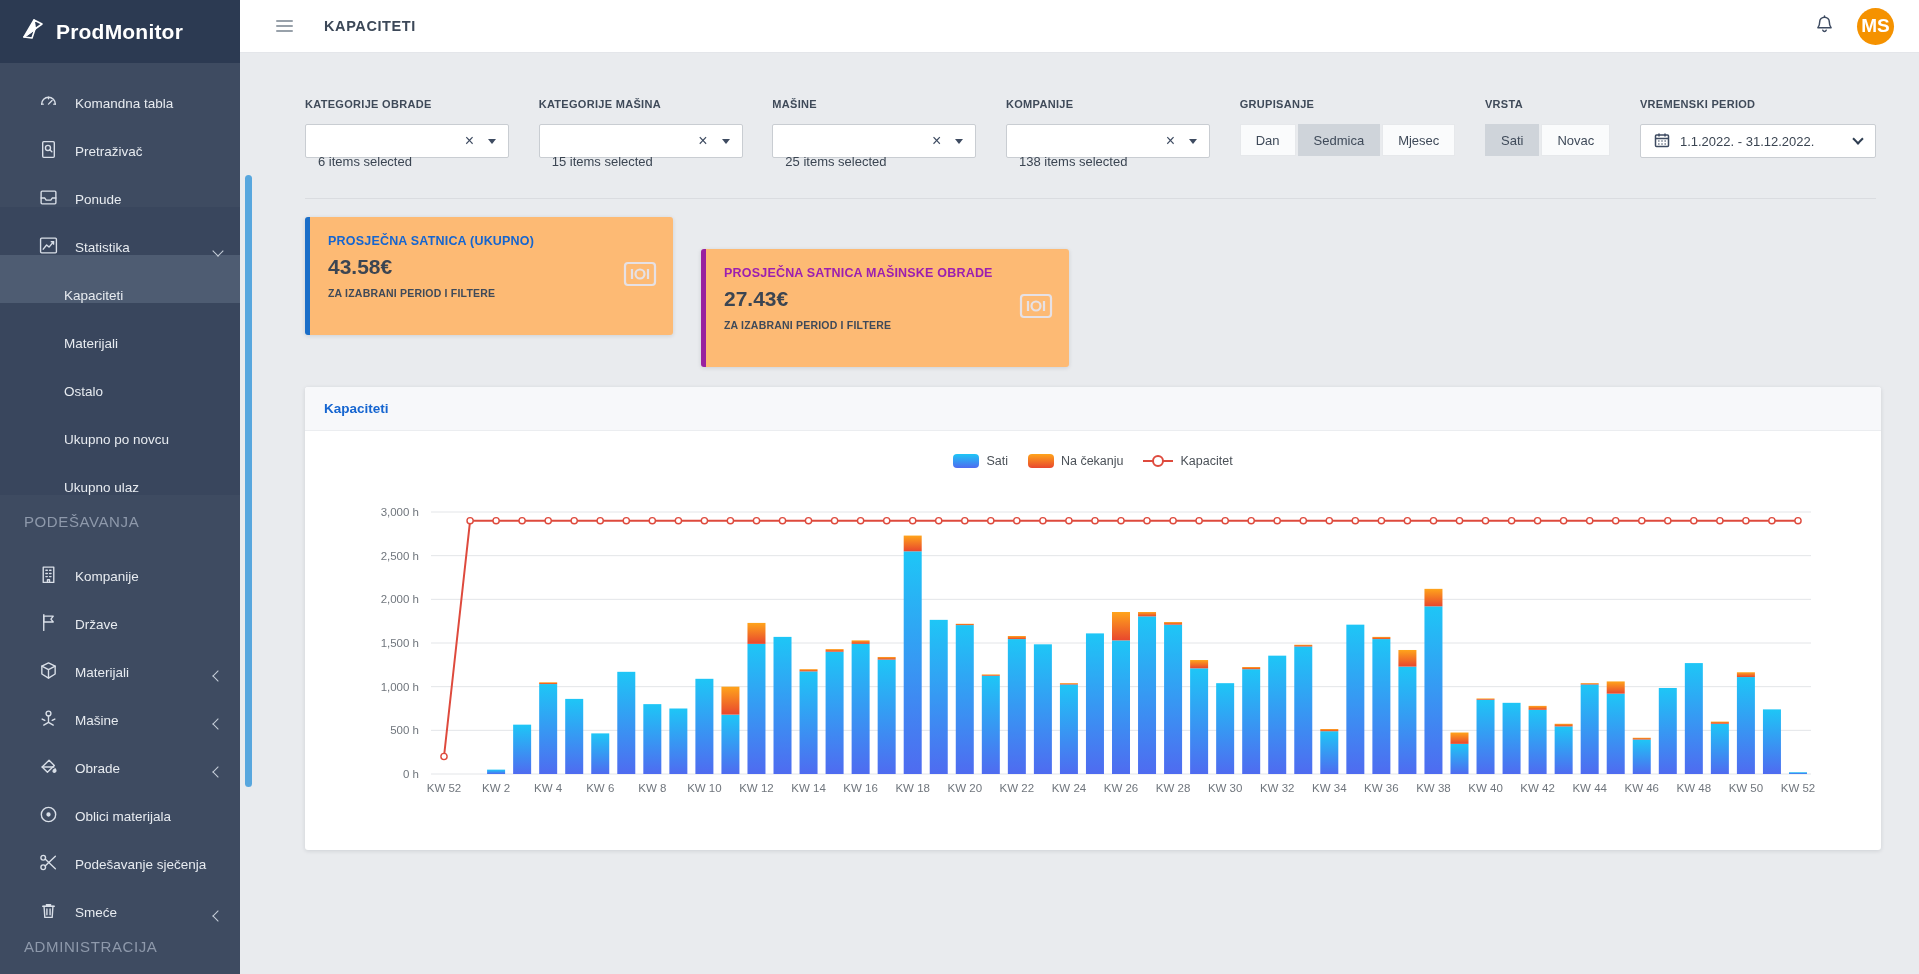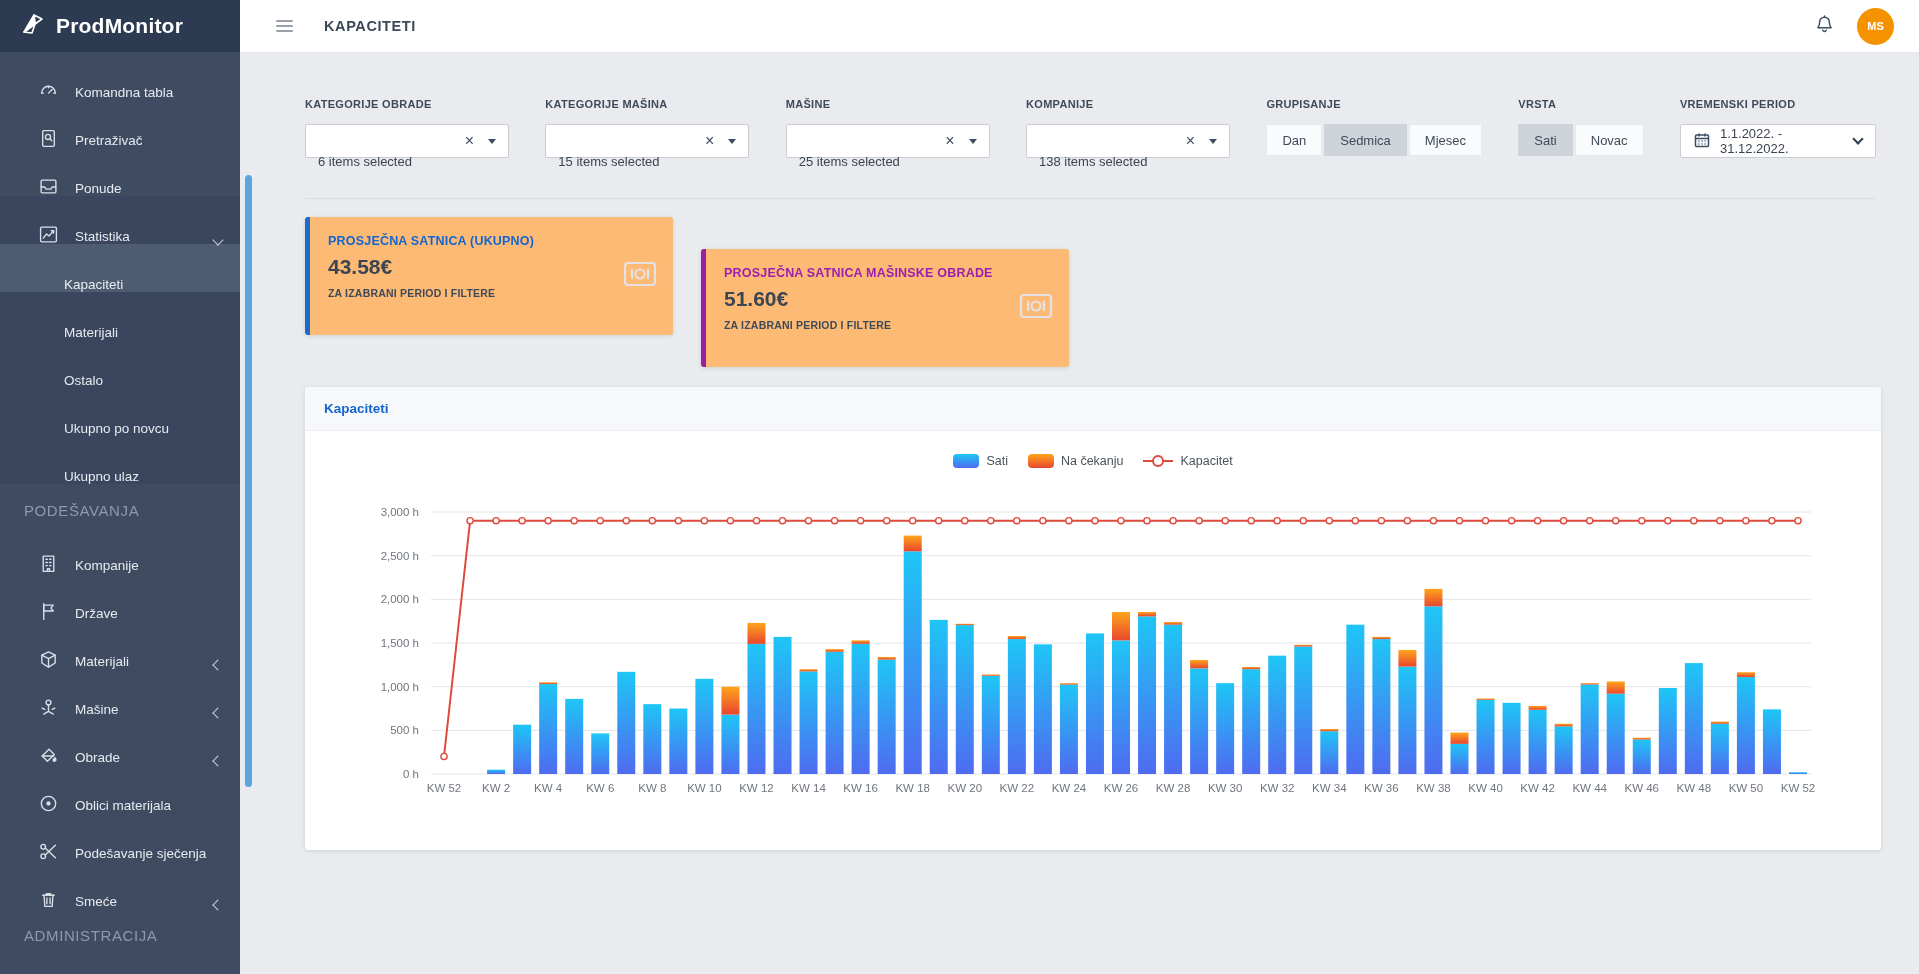--- a/index.html
+++ b/index.html
@@ -1,53 +1,53 @@
 <!DOCTYPE html>
 <html><head>
 <meta charset="utf-8">
 <style>
   * { margin:0; padding:0; box-sizing:border-box; }
   html,body { width:1919px; height:974px; overflow:hidden; font-family:"Liberation Sans", sans-serif; background:#E9EBEE; }
 
   
   .sidebar { position:absolute; left:0; top:0; width:240px; height:974px; background:#3E4B61; overflow:hidden; z-index:3; }
-  .logo { height:52px; background:#2C3A52; display:flex; align-items:center; padding-left:20px; gap:9px; }
+  .logo { height:63px; background:#2C3A52; display:flex; align-items:center; padding-left:20px; gap:9px; }
   .logo-text { color:#fff; font-size:21px; font-weight:bold; letter-spacing:.2px; }
   .nav-item { height:48px; display:flex; align-items:flex-end; padding:0 18px 0 39px; color:#E7EBF0; font-size:13.5px; cursor:pointer; }
   .nav-item .ico { width:19px; height:19px; margin-right:17px; flex:0 0 19px; display:flex; align-items:center; justify-content:center; }
   .nav-item .lbl { flex:1; }
   .nav-group { background:#39465D; }
   .nav-sub .nav-item { padding-left:64px; }
   .nav-sub .nav-item.active { background:#4E5C72; }
   .nav-section { padding:18px 24px 6px 24px; color:#8E99AB; font-size:15px; font-weight:normal; letter-spacing:.6px; }
   .chev { width:8px; height:8px; border-right:1.6px solid #C7CFDA; border-bottom:1.6px solid #C7CFDA; display:inline-block; }
   .chev.left { transform:rotate(135deg); }
   .chev.down { transform:rotate(45deg); margin-top:-4px; }
   .side-scrollbar { position:absolute; left:245px; top:175px; width:7px; height:612px; background:#58A7DE; border-radius:4px; z-index:4; }
 
   
   .topbar { position:absolute; left:240px; top:0; right:0; height:53px; background:#fff; border-bottom:1px solid #E4E6EA; display:flex; align-items:center; z-index:2; }
   .burger { margin-left:36px; width:17px; display:flex; flex-direction:column; gap:3px; cursor:pointer; }
   .burger span { height:2px; background:#98A1AA; border-radius:1px; }
   .page-title { margin-left:31px; font-size:14.5px; font-weight:bold; color:#3C4858; letter-spacing:.6px; }
   .topbar-right { margin-left:auto; display:flex; align-items:center; gap:22px; padding-right:25px; }
-  .avatar { width:37px; height:37px; border-radius:50%; background:#F59200; color:#fff; font-size:11px; font-weight:bold; display:flex; align-items:center; justify-content:center; }
+  .avatar { width:37px; height:37px; border-radius:50%; background:#F59200; color:#fff; font-size:19px; font-weight:bold; display:flex; align-items:center; justify-content:center; }
 
   
   .main { position:absolute; left:240px; top:53px; right:0; bottom:0; padding:45px 43px 0 65px; }
   .filter-bar { display:flex; justify-content:space-between; }
   .f-label { font-size:11px; font-weight:bold; color:#3F4A59; letter-spacing:.3px; margin-bottom:14px; white-space:nowrap; }
   .f-select { width:204px; height:34px; background:#fff; border:1px solid #C9CDD2; border-radius:2px; display:flex; align-items:center; padding:0 12px; font-size:13px; color:#3B4552; cursor:pointer; }
   .f-select .val { flex:1;margin-top:41px; }
   .f-select .x { font-size:16px; color:#3E4B61; margin-right:14px; line-height:1; }
   .caret { width:0; height:0; border-left:4.5px solid transparent; border-right:4.5px solid transparent; border-top:5.5px solid #3E4B61; }
   .segments { display:flex; gap:2px; }
   .seg-btn { height:32px; padding:0 15px; display:flex; align-items:center; font-size:13px; color:#3F4A59; background:#FAFBFC; border:1px solid #E6E8EB; cursor:pointer; white-space:nowrap; }
   .seg-btn.sel { background:#CFD4DA; border-color:#CFD4DA; }
-  .f-date { width:196px; height:34px; background:#fff; border:1px solid #C9CDD2; border-radius:2px; display:flex; align-items:center; padding:0 13px; gap:10px; font-size:13px; color:#3B4552; cursor:pointer; }
+  .f-date { width:236px; height:34px; background:#fff; border:1px solid #C9CDD2; border-radius:2px; display:flex; align-items:center; padding:0 13px; gap:10px; font-size:13px; color:#3B4552; cursor:pointer; }
   .f-date .val { flex:1; }
   .chev-dn { width:8px; height:8px; border-right:2.2px solid #2F3E52; border-bottom:2.2px solid #2F3E52; transform:rotate(45deg); margin-top:-4px; }
 
   .divider { border:none; border-top:1px solid #DADCE0; margin-top:40px; }
 
   
   .cards { display:flex; gap:28px; margin-top:18px; }
   .card { width:368px; height:118px; background:#fdba74; border-radius:3px; box-shadow:0 1px 4px rgba(20,30,50,.13); border-left:5px solid #1B6EC8; padding:17px 18px 0 18px; position:relative; }
   .card-title { font-size:12.5px; font-weight:bold; letter-spacing:.2px; }
   .card-value { font-size:21px; font-weight:bold; color:#3B4552; margin-top:7px; }
@@ -323,21 +323,21 @@
         <div class="card-value">43.58€</div>
         <div class="card-sub">ZA IZABRANI PERIOD I FILTERE</div>
         <span class="card-ico"><svg width="34" height="30" viewBox="0 0 34 30" fill="none" stroke="#E4E6F2" stroke-width="2.2">
             <rect x="2" y="2" width="30" height="22" rx="3"></rect>
             <circle cx="17" cy="13" r="4.5"></circle>
             <path d="M9 8v10M25 8v10"></path>
           </svg></span>
       </div>
       <div class="card" style="border-left-color: rgb(153, 33, 159); margin-top: 32px;">
         <div class="card-title" style="color: rgb(156, 31, 176);">PROSJEČNA SATNICA MAŠINSKE OBRADE</div>
-        <div class="card-value">51.60€</div>
+        <div class="card-value">27.43€</div>
         <div class="card-sub">ZA IZABRANI PERIOD I FILTERE</div>
         <span class="card-ico"><svg width="34" height="30" viewBox="0 0 34 30" fill="none" stroke="#E4E6F2" stroke-width="2.2">
             <rect x="2" y="2" width="30" height="22" rx="3"></rect>
             <circle cx="17" cy="13" r="4.5"></circle>
             <path d="M9 8v10M25 8v10"></path>
           </svg></span>
       </div>
     </div>
   <section class="panel">
     <div class="panel-head">Kapaciteti</div>

